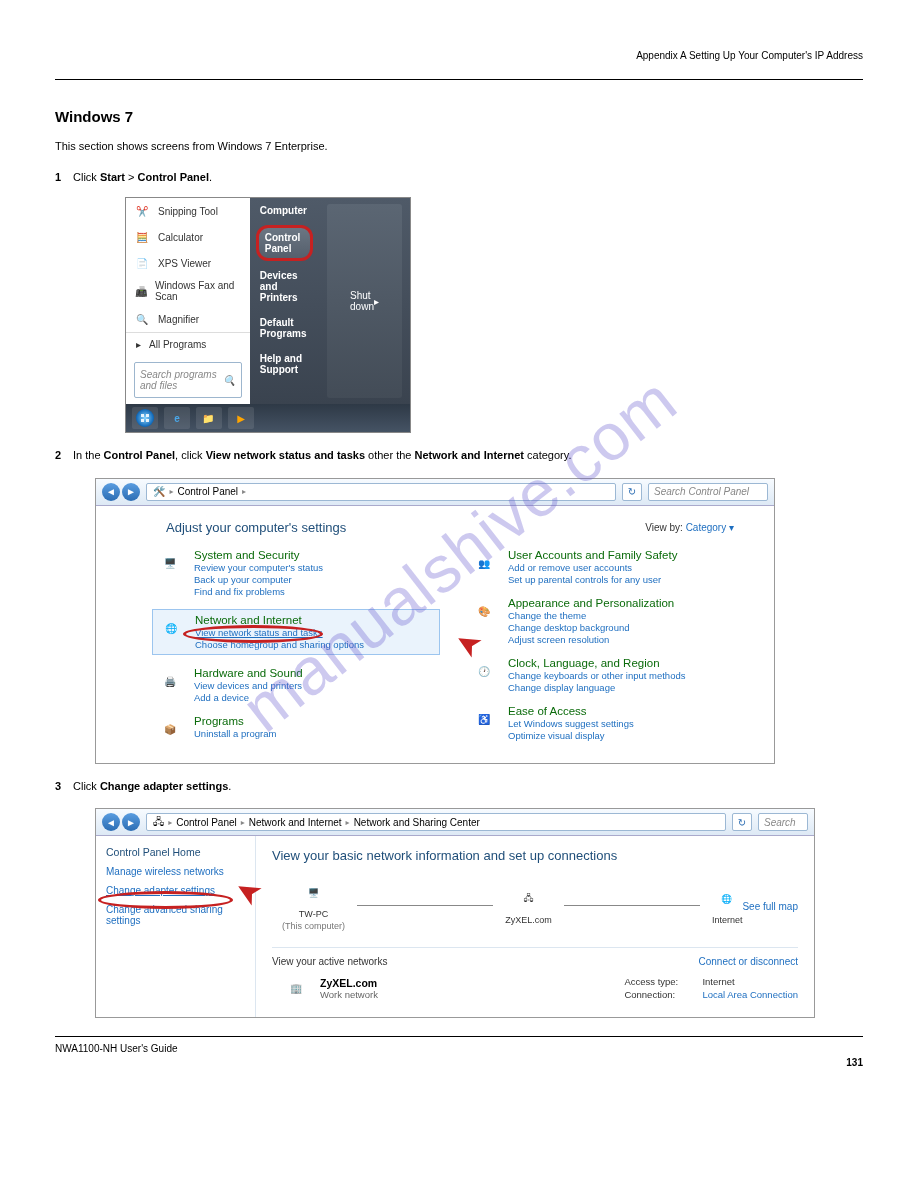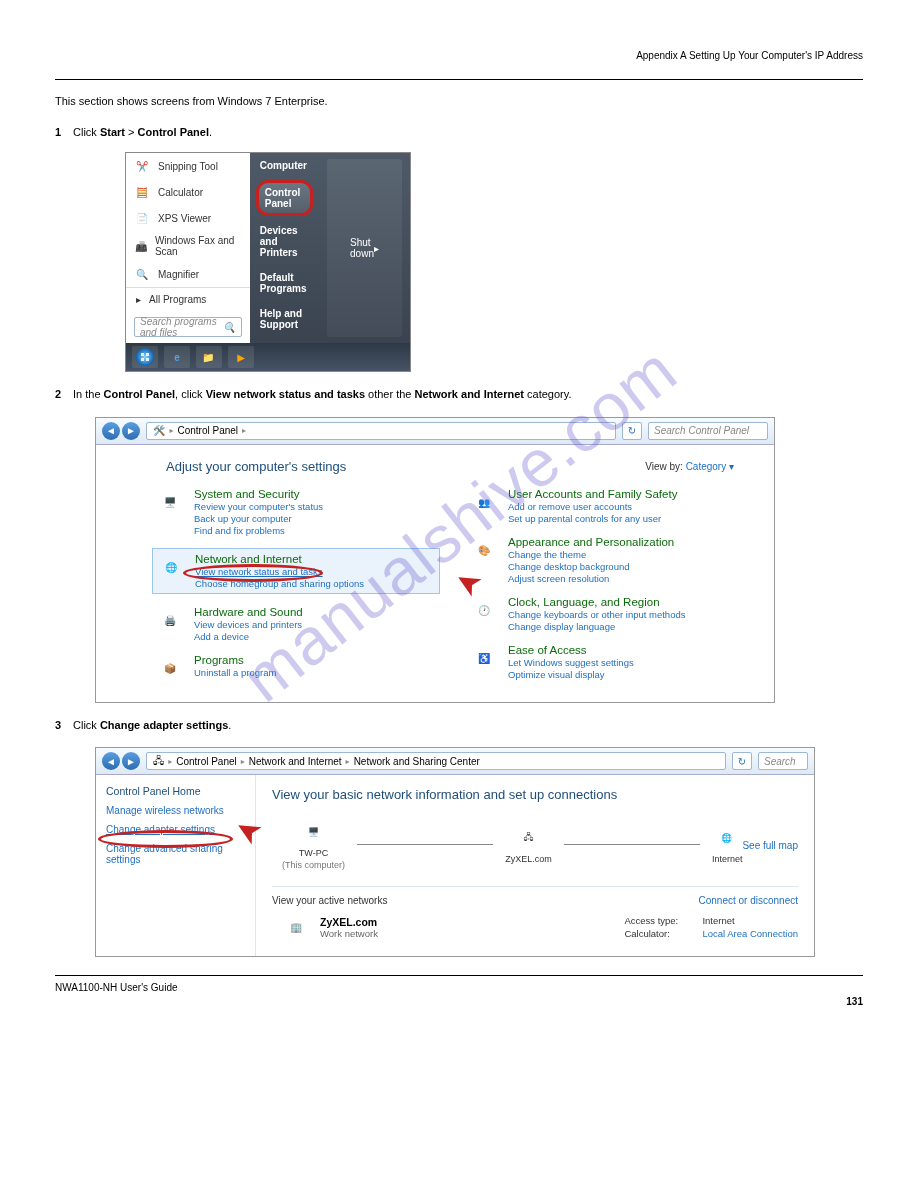--- a/index.html
+++ b/index.html
@@ -14,21 +14,21 @@
 .step{font-size:11px;margin-top:14px;line-height:1.5}
 .step b.n{display:inline-block;width:18px;font-weight:bold}
 
 
 .startmenu{width:286px;margin:12px 0 0 70px;border:1px solid #888;background:#3e4752;display:flex;flex-direction:column;font-size:10px}
 .sm-body{display:flex;background:#fff}
 .sm-left{width:175px;background:#fff;display:flex;flex-direction:column}
 .sm-item{display:flex;align-items:center;gap:6px;padding:4px 8px;color:#333}
 .sm-item .ic{width:18px;height:18px;display:flex;align-items:center;justify-content:center}
 .sm-allprog{display:flex;align-items:center;gap:8px;padding:6px 10px;border-top:1px solid #ddd;color:#333}
-.sm-search{margin:6px 8px;border:1px solid #9db6ce;border-radius:2px;height:20px;display:flex;align-items:center;padding:0 5px;font-style:italic;color:#888;justify-content:space-between}
+.sm-search{margin:6px 8px;border:1px solid #9db6ce;border-radius:2px;height:36px;display:flex;align-items:center;padding:0 5px;font-style:italic;color:#888;justify-content:space-between}
 .sm-right{flex:1;background:linear-gradient(#4f5a68,#3a434f);color:#fff;display:flex;flex-direction:row}
 .sm-r-item{padding:7px 10px;font-weight:600;font-size:10px}
 .sm-r-item.highlight{border:3px solid #c62121;border-radius:12px;margin:2px 6px;padding:4px 6px;background:linear-gradient(#6b7683,#555f6c)}
 .sm-shutdown{margin:6px 8px;background:linear-gradient(#5b6673,#434c57);border-radius:3px;padding:4px 23px;color:#fff;font-size:10px;display:flex;justify-content:space-between;align-items:center;width:77px}
 .taskbar{background:linear-gradient(#2e3946,#455364);height:28px;display:flex;align-items:center;gap:6px;padding:0 6px}
 .tb-btn{width:26px;height:22px;background:rgba(255,255,255,0.1);border-radius:2px;display:flex;align-items:center;justify-content:center}
 
 
 .cpwin{width:680px;margin:14px 0 0 40px;border:1px solid #999;font-size:10px;color:#000;position:relative}
 .cpwin.narrow{width:720px}
@@ -89,20 +89,21 @@
 </style>
 </head>
 <body>
 
 <div class="page">
   <div class="watermark">manualshive.com</div>
 
   <div class="header-text">Appendix A Setting Up Your Computer's IP Address</div>
   <hr class="hr-top">
 
+  <div class="section-title">Windows 7</div>
   <div class="para">This section shows screens from Windows 7 Enterprise.</div>
 
   <div class="step">
     <b class="n">1</b><span>Click </span><b>Start</b><span> &gt; </span><b>Control Panel</b><span>.</span>
   </div>
 
   <div class="startmenu">
     <div class="sm-body">
       <div class="sm-left">
         <div id="sm-left-items">
@@ -355,21 +356,21 @@
                   <span>🏢</span>
                 </div>
               <div class="ns-net-info">
                 <span class="ns-net-name">ZyXEL.com</span>
                 <span class="ns-net-type">Work network</span>
               </div>
             </div>
             <div class="ns-conn">
               <span>Access type:</span>
                 <span>Internet</span>
-              <span>Calculator:</span>
+              <span>Connection:</span>
                 <a>Local Area Connection</a>
             </div>
           </div>
         </div>
       </div>
     </div>
   </div>
 
   <hr class="hr-bottom">
   <div class="footer">NWA1100-NH User's Guide</div>

